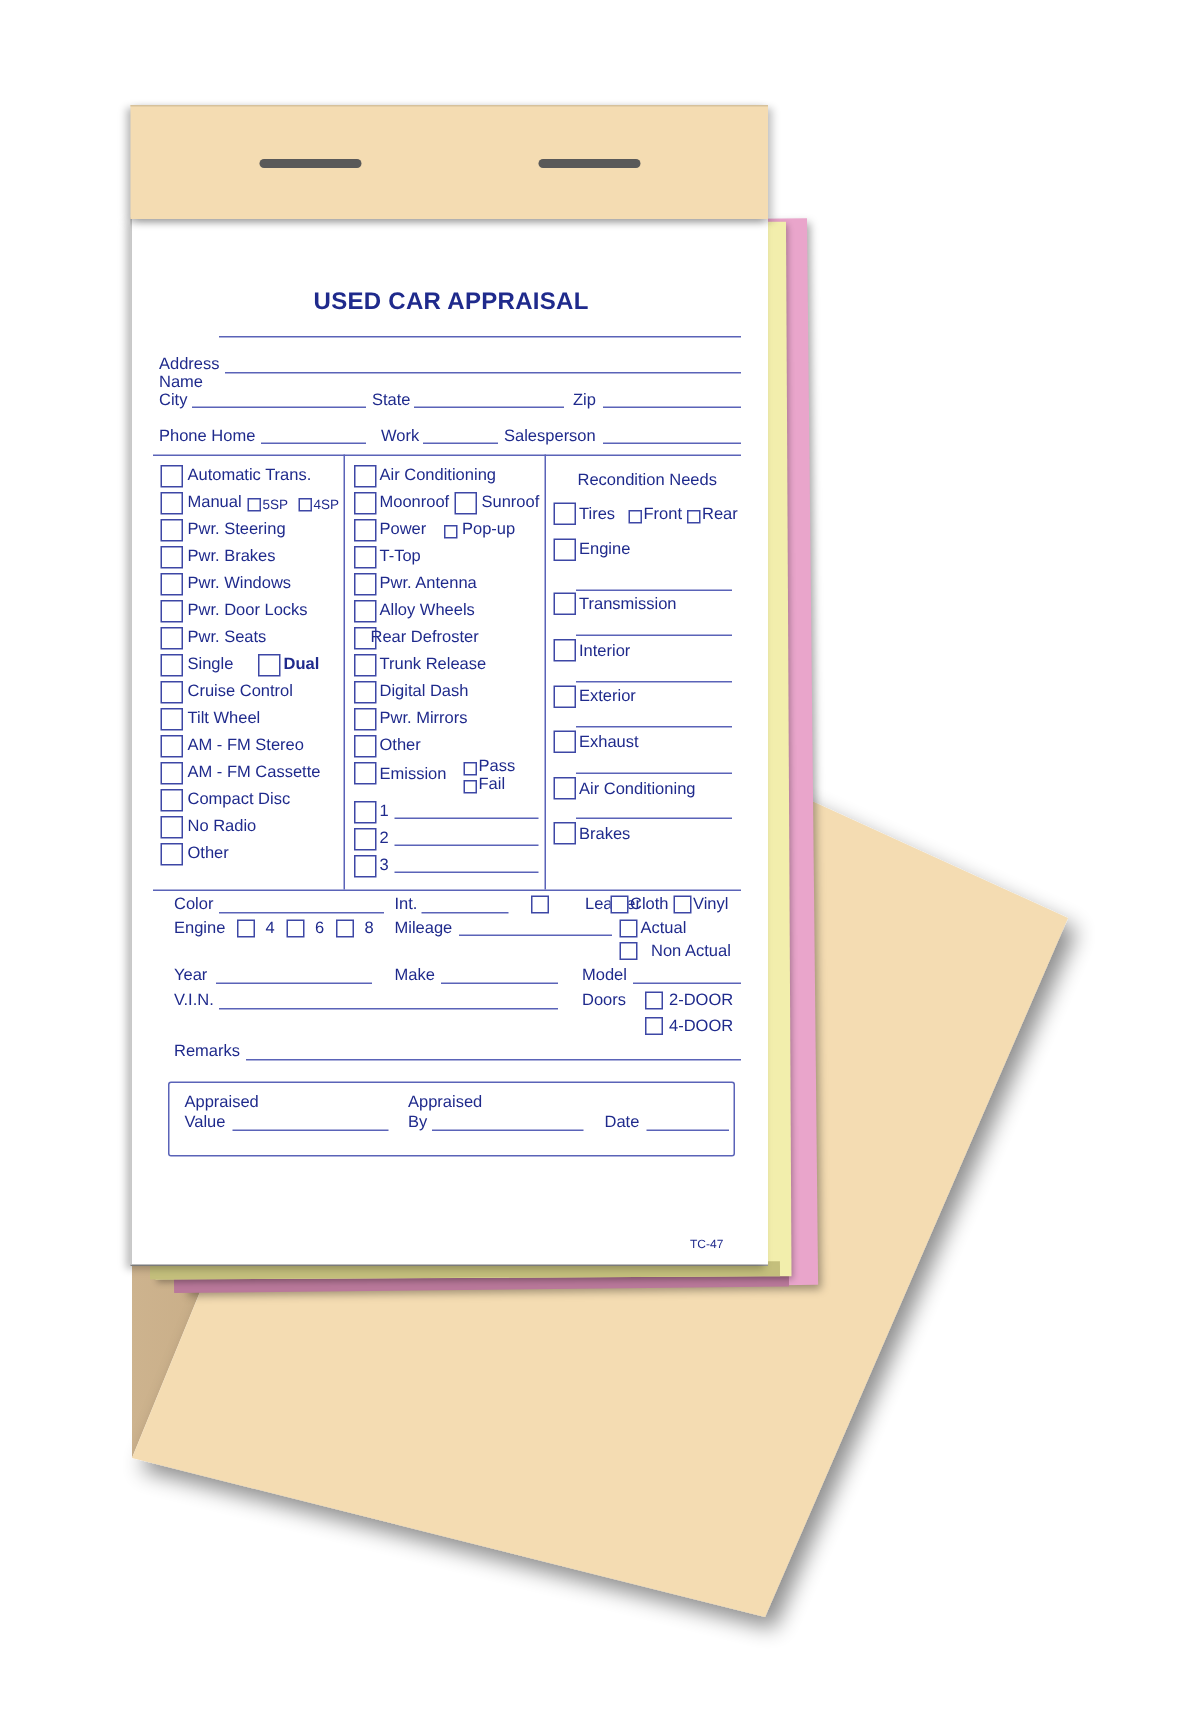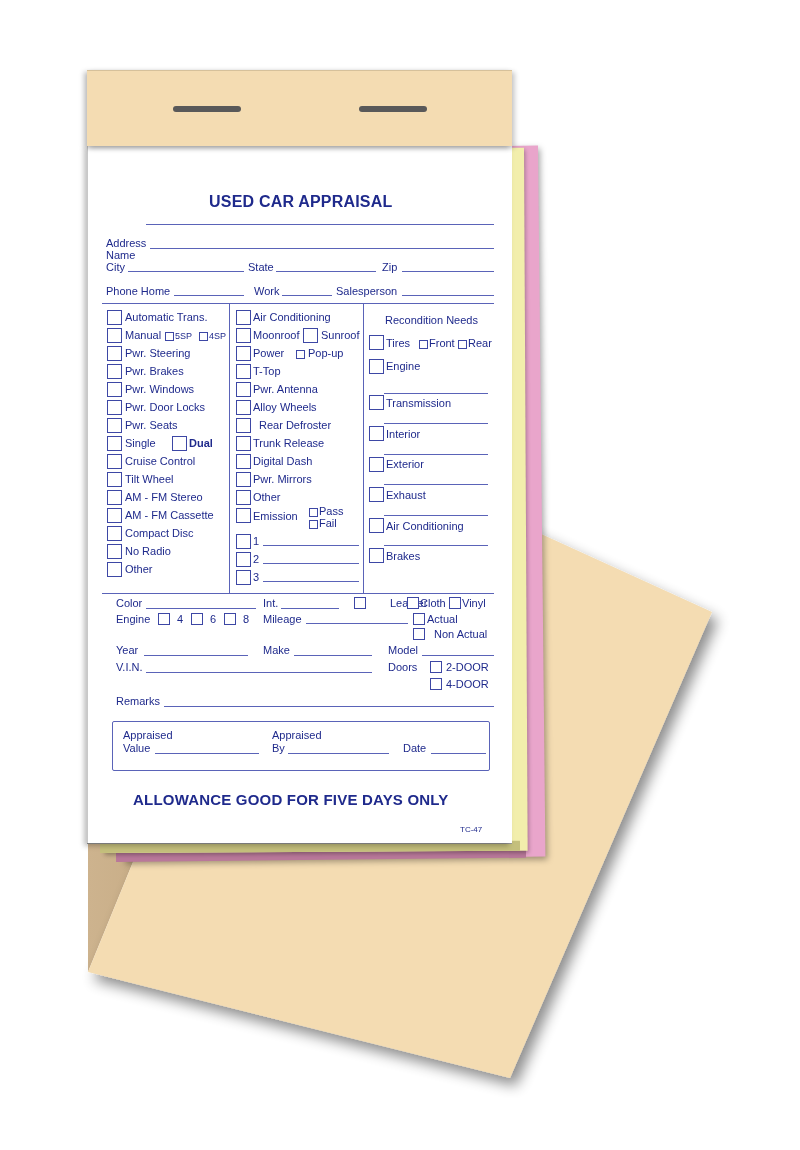--- a/index.html
+++ b/index.html
@@ -174,21 +174,21 @@
     <div class="cb" style="left:148px; top:219px;"></div>
     <span class="t" style="left:165px; top:220px;">T-Top</span>
 
     <div class="cb" style="left:148px; top:237px;"></div>
     <span class="t" style="left:165px; top:238px;">Pwr. Antenna</span>
 
     <div class="cb" style="left:148px; top:255px;"></div>
     <span class="t" style="left:165px; top:256px;">Alloy Wheels</span>
 
     <div class="cb" style="left:148px; top:273px;"></div>
-    <span class="t" style="left:171px; top:274px;">Rear Defroster</span>
+    <span class="t" style="left:159px; top:274px;">Rear Defroster</span>
 
     <div class="cb" style="left:148px; top:291px;"></div>
     <span class="t" style="left:165px; top:292px;">Trunk Release</span>
 
     <div class="cb" style="left:148px; top:309px;"></div>
     <span class="t" style="left:165px; top:310px;">Digital Dash</span>
 
     <div class="cb" style="left:148px; top:327px;"></div>
     <span class="t" style="left:165px; top:328px;">Pwr. Mirrors</span>
 
@@ -303,20 +303,19 @@
     <span class="t" style="left:10px; top:7px;">Appraised</span>
     <span class="t" style="left:10px; top:20px;">Value</span>
     <div class="line" style="left:42px; top:31px; width:104px;"></div>
     <span class="t" style="left:159px; top:7px;">Appraised</span>
     <span class="t" style="left:159px; top:20px;">By</span>
     <div class="line" style="left:175px; top:31px; width:101px;"></div>
     <span class="t" style="left:290px; top:20px;">Date</span>
     <div class="line" style="left:318px; top:31px; width:55px;"></div>
   </div>
 
-  <div class="title" style="left:45px; top:646px; font-size:15px;">ALLOWANCE GOOD FOR FIVE DAYS ONLY</div>
   <span class="t" style="left:372px; top:678px; font-size:8px;">TC-47</span>
 </div>
 
 <div id="binding">
   <div id="slot-left" class="slot"></div>
   <div id="slot-right" class="slot"></div>
 </div>
 
 </body></html>

